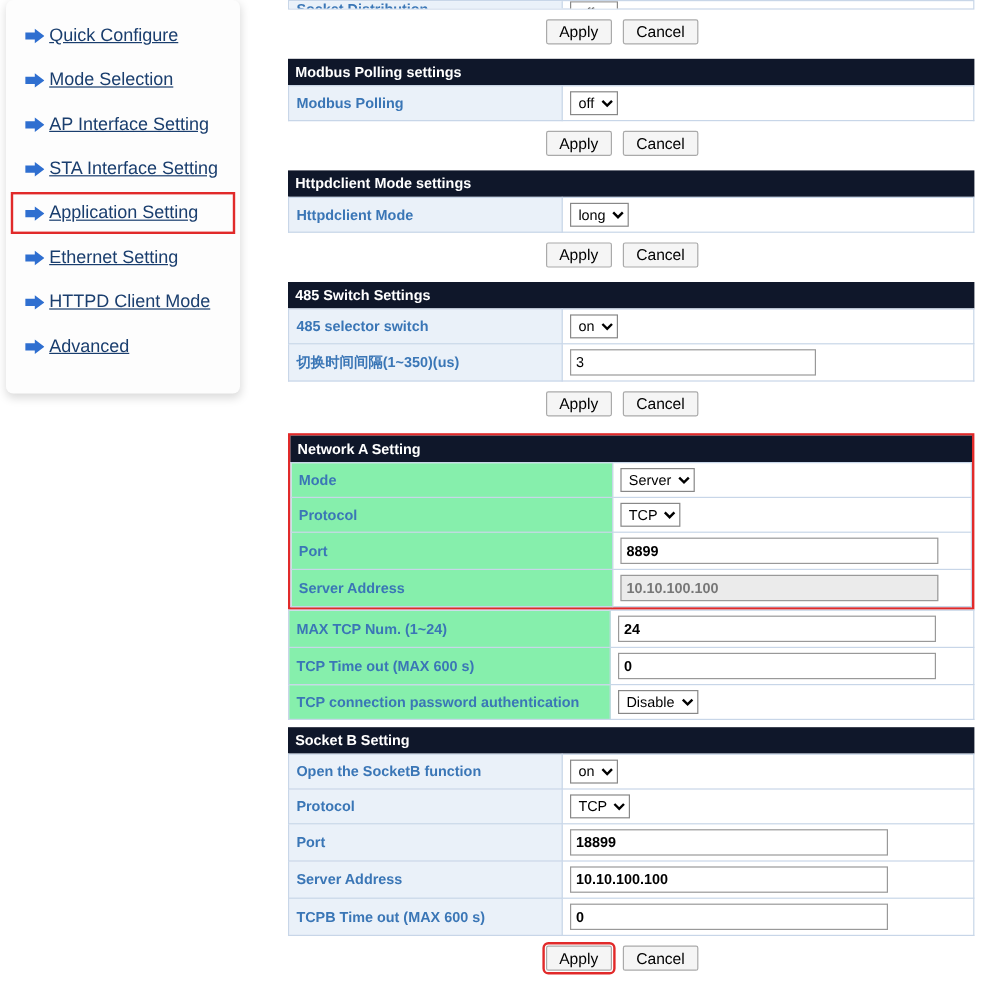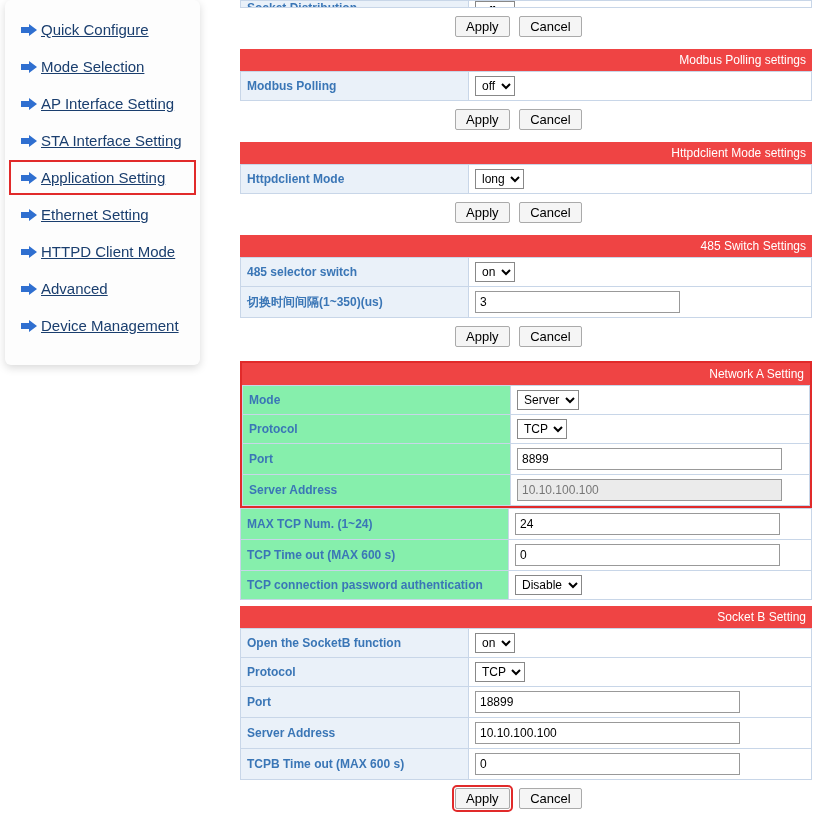--- a/index.html
+++ b/index.html
@@ -43,27 +43,26 @@
     color: #1a3e6e;
     text-decoration: underline;
     font-family: Liberation Sans, sans-serif;
     font-size: 15px;
   }
   .main {
     flex: 1;
     padding: 0 25px 20px 40px;
   }
   .section-header {
-    background: #ef4444;
+    background: #0f172a;
     color: #fff;
-    font-weight: normal;
+    font-weight: bold;
     font-size: 12px;
     padding: 4px 6px;
     margin-top: 6px;
-    text-align: right;
   }
   table.settings {
     width: 100%;
     border-collapse: collapse;
     border: 1px solid #c8d6e8;
   }
   table.settings td {
     border: 1px solid #c8d6e8;
     padding: 4px 6px;
     vertical-align: middle;
@@ -99,21 +98,21 @@
     padding: 1px 2px;
     border: 1px solid #888;
     background: #fff;
   }
   input[type=text] {
     font-size: 12px;
     padding: 3px 4px;
     border: 1px solid #999;
     width: 195px;
   }
-  input[type=text].wide { width: 255px; }
+  input[type=text].wide { width: 255px; font-weight: bold; }
   input[type=text][disabled] { background:#ebebeb; color:#777 }
   .socket-dist-row {
     border:1px solid #c8d6e8;
     display:flex;
   }
   .socket-dist-label {
     width:215px;
     background:#eaf1f9;
     color:#3a76b6;
     font-weight:bold;
@@ -195,28 +194,20 @@
         </span>
       <a href="#">HTTPD Client Mode</a>
     </div>
     <div class="sidebar-item">
       <span class="arrow-icon">
           <svg viewBox="0 0 16 14">
             <polygon points="0,4 8,4 8,1 16,7 8,13 8,10 0,10" fill="#2f6fd0"></polygon>
           </svg>
         </span>
       <a href="#">Advanced</a>
-    </div>
-    <div class="sidebar-item">
-      <span class="arrow-icon">
-          <svg viewBox="0 0 16 14">
-            <polygon points="0,4 8,4 8,1 16,7 8,13 8,10 0,10" fill="#2f6fd0"></polygon>
-          </svg>
-        </span>
-      <a href="#">Device Management</a>
     </div>
   </div>
 
   <div class="main">
 
     <div class="socket-dist-row">
       <div class="socket-dist-label">Socket Distribution</div>
       <div class="socket-dist-val">
         <select><option>off</option></select>
       </div>

